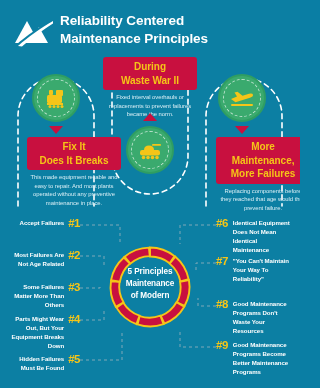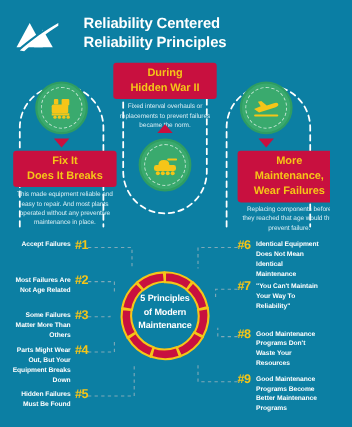--- a/index.html
+++ b/index.html
@@ -11,21 +11,20 @@
     -webkit-font-smoothing:antialiased;
   }
 
   
   #header { position:absolute; left:0; top:0; width:300px; height:56px; }
   #logo { position:absolute; left:12px; top:12px; width:42px; height:36px; }
   #title {
     position:absolute; left:60px; top:12px; width:230px;
     color:#ffffff; font-size:13.5px; font-weight:bold; line-height:1.32;
     letter-spacing:-0.1px;
-    margin-left:16px;
   }
   #title .ln { display:block; }
 
   
   #timeline { position:absolute; left:0; top:56px; width:300px; height:158px; }
 
   .waves { position:absolute; left:0; top:0; width:300px; height:158px; }
 
   .icon-circle {
     position:absolute; width:48px; height:48px; border-radius:50%;
@@ -51,21 +50,21 @@
 
   .card { position:absolute; width:94px; text-align:center; }
   .card .tag {
     background:#c8103f; color:#f5c518; font-weight:bold; font-size:10px;
     line-height:1.35; padding:3px 4px; border-radius:3px; letter-spacing:-0.05px;
   }
   .card .body {
     margin-top:3px; color:#d8eef5; font-size:5.9px; line-height:1.45;
     padding:0 3px; letter-spacing:-0.05px;
   }
-  #card-left  { left:12px;  top:81px; }
+  #card-left  { left:27px;  top:81px; }
   #card-right { left:216px; top:81px; }
   #card-mid   { left:103px; top:1px; }
 
   
   #principles { position:absolute; left:0; top:214px; width:300px; height:174px; }
 
   .connectors { position:absolute; left:0; top:0; width:300px; height:174px; }
 
   
   #donut { position:absolute; left:107px; top:30px; width:86px; height:86px; }
@@ -97,21 +96,21 @@
 
 <div id="header">
   <svg id="logo" viewBox="0 0 42 36">
     <path d="M3 31 L15 9 L27 31 Z" fill="#ffffff"></path>
     <path d="M19 31 L27 15 L36 31 Z" fill="#ffffff"></path>
     <path d="M4 33 C14 24 28 14 40 8 L40 11 C29 18 16 27 8 34 Z" fill="#0c7fa3"></path>
     <path d="M6 34 C16 25 30 15 41 9 L41 11.5 C31 18 18 27 10 34.5 Z" fill="#ffffff"></path>
   </svg>
   <div id="title">
     <span class="ln">Reliability Centered</span>
-    <span class="ln">Reliability Principles</span>
+    <span class="ln">Maintenance Principles</span>
   </div>
 </div>
 
 <div id="timeline">
 
   <svg class="waves" viewBox="0 0 300 158">
     <g fill="none" stroke="#ffffff" stroke-width="1.6" stroke-dasharray="5 4" stroke-linecap="round">
       <path d="M18 150 L18 60 A38 38 0 0 1 94 60 L94 150"></path>
       <path d="M112 10 L112 100 A38 38 0 0 0 188 100 L188 10"></path>
       <path d="M206 150 L206 60 A38 38 0 0 1 282 60 L282 150"></path>
@@ -135,21 +134,21 @@
     <div class="tag">
       <div>Fix It</div>
       <div>Does It Breaks</div>
     </div>
     <div class="body">This made equipment reliable and easy to repair. And most plants operated without any preventive maintenance in place.</div>
   </div>
 
   <div class="card" id="card-mid">
     <div class="tag">
       <div>During</div>
-      <div>Hidden War II</div>
+      <div>Waste War II</div>
     </div>
     <div class="body">Fixed interval overhauls or replacements to prevent failures became the norm.</div>
   </div>
   <div class="tri tri-up" id="tri-mid"></div>
   <div class="icon-circle" id="circle-mid">
     <svg width="28" height="22" viewBox="0 0 28 22">
       <rect x="4" y="11" width="20" height="5.5" rx="2.2" fill="#f5c518"></rect>
       <path d="M8 11 Q8 6.5 13 6.5 Q18 6.5 18 11 Z" fill="#f5c518"></path>
       <rect x="16" y="5" width="9" height="1.8" rx="0.9" fill="#f5c518"></rect>
       <circle cx="7.5" cy="18.5" r="1.8" fill="#f5c518"></circle>
@@ -162,21 +161,21 @@
   <div class="icon-circle" id="circle-right">
     <svg width="28" height="22" viewBox="0 0 28 22">
       <path d="M3 12 L9 9.5 L6.5 5.5 L9.5 4.8 L14.5 8.8 L21 6.8 Q24.5 5.9 25 7.8 Q25.4 9.6 22 10.8 L7.5 15.2 Z" fill="#f5c518"></path>
       <rect x="3" y="17" width="22" height="2" rx="1" fill="#f5c518"></rect>
     </svg>
   </div>
   <div class="tri tri-down" id="tri-right"></div>
   <div class="card" id="card-right">
     <div class="tag">
       <div>More Maintenance,</div>
-      <div>Wear Failures</div>
+      <div>More Failures</div>
     </div>
     <div class="body">Replacing components before they reached that age would thus prevent failure.</div>
   </div>
 </div>
 
 <div id="principles">
 
   <svg class="connectors" viewBox="0 0 300 174">
     <g fill="none" stroke="#7fa9b8" stroke-width="1" stroke-dasharray="3 3">
       <path d="M80 11 L120 11 L120 30"></path>
@@ -218,22 +217,22 @@
           <path d="M50 4 A46 46 0 0 1 78.5 14.1 L72.9 22.3 A36 36 0 0 0 50 14.5 Z"></path>
         </g>
       <g transform="rotate(320 50 50)">
           <path d="M50 4 A46 46 0 0 1 78.5 14.1 L72.9 22.3 A36 36 0 0 0 50 14.5 Z"></path>
         </g>
     </g>
   </svg>
 
   <div id="donut-label">
     <span class="ln">5 Principles</span>
+    <span class="ln">Maintenance</span>
     <span class="ln">of Modern</span>
-    <span class="ln">Maintenance</span>
   </div>
 
   <div class="row left" style="left:0; top:4px; width:80px;">
     <span class="txt" style="width:54px;">Accept Failures</span>
     <span class="num">#1</span>
   </div>
   <div class="row left" style="left:0; top:36px; width:80px;">
     <span class="txt" style="width:54px;">Most Failures Are Not Age Related</span>
     <span class="num">#2</span>
   </div>

